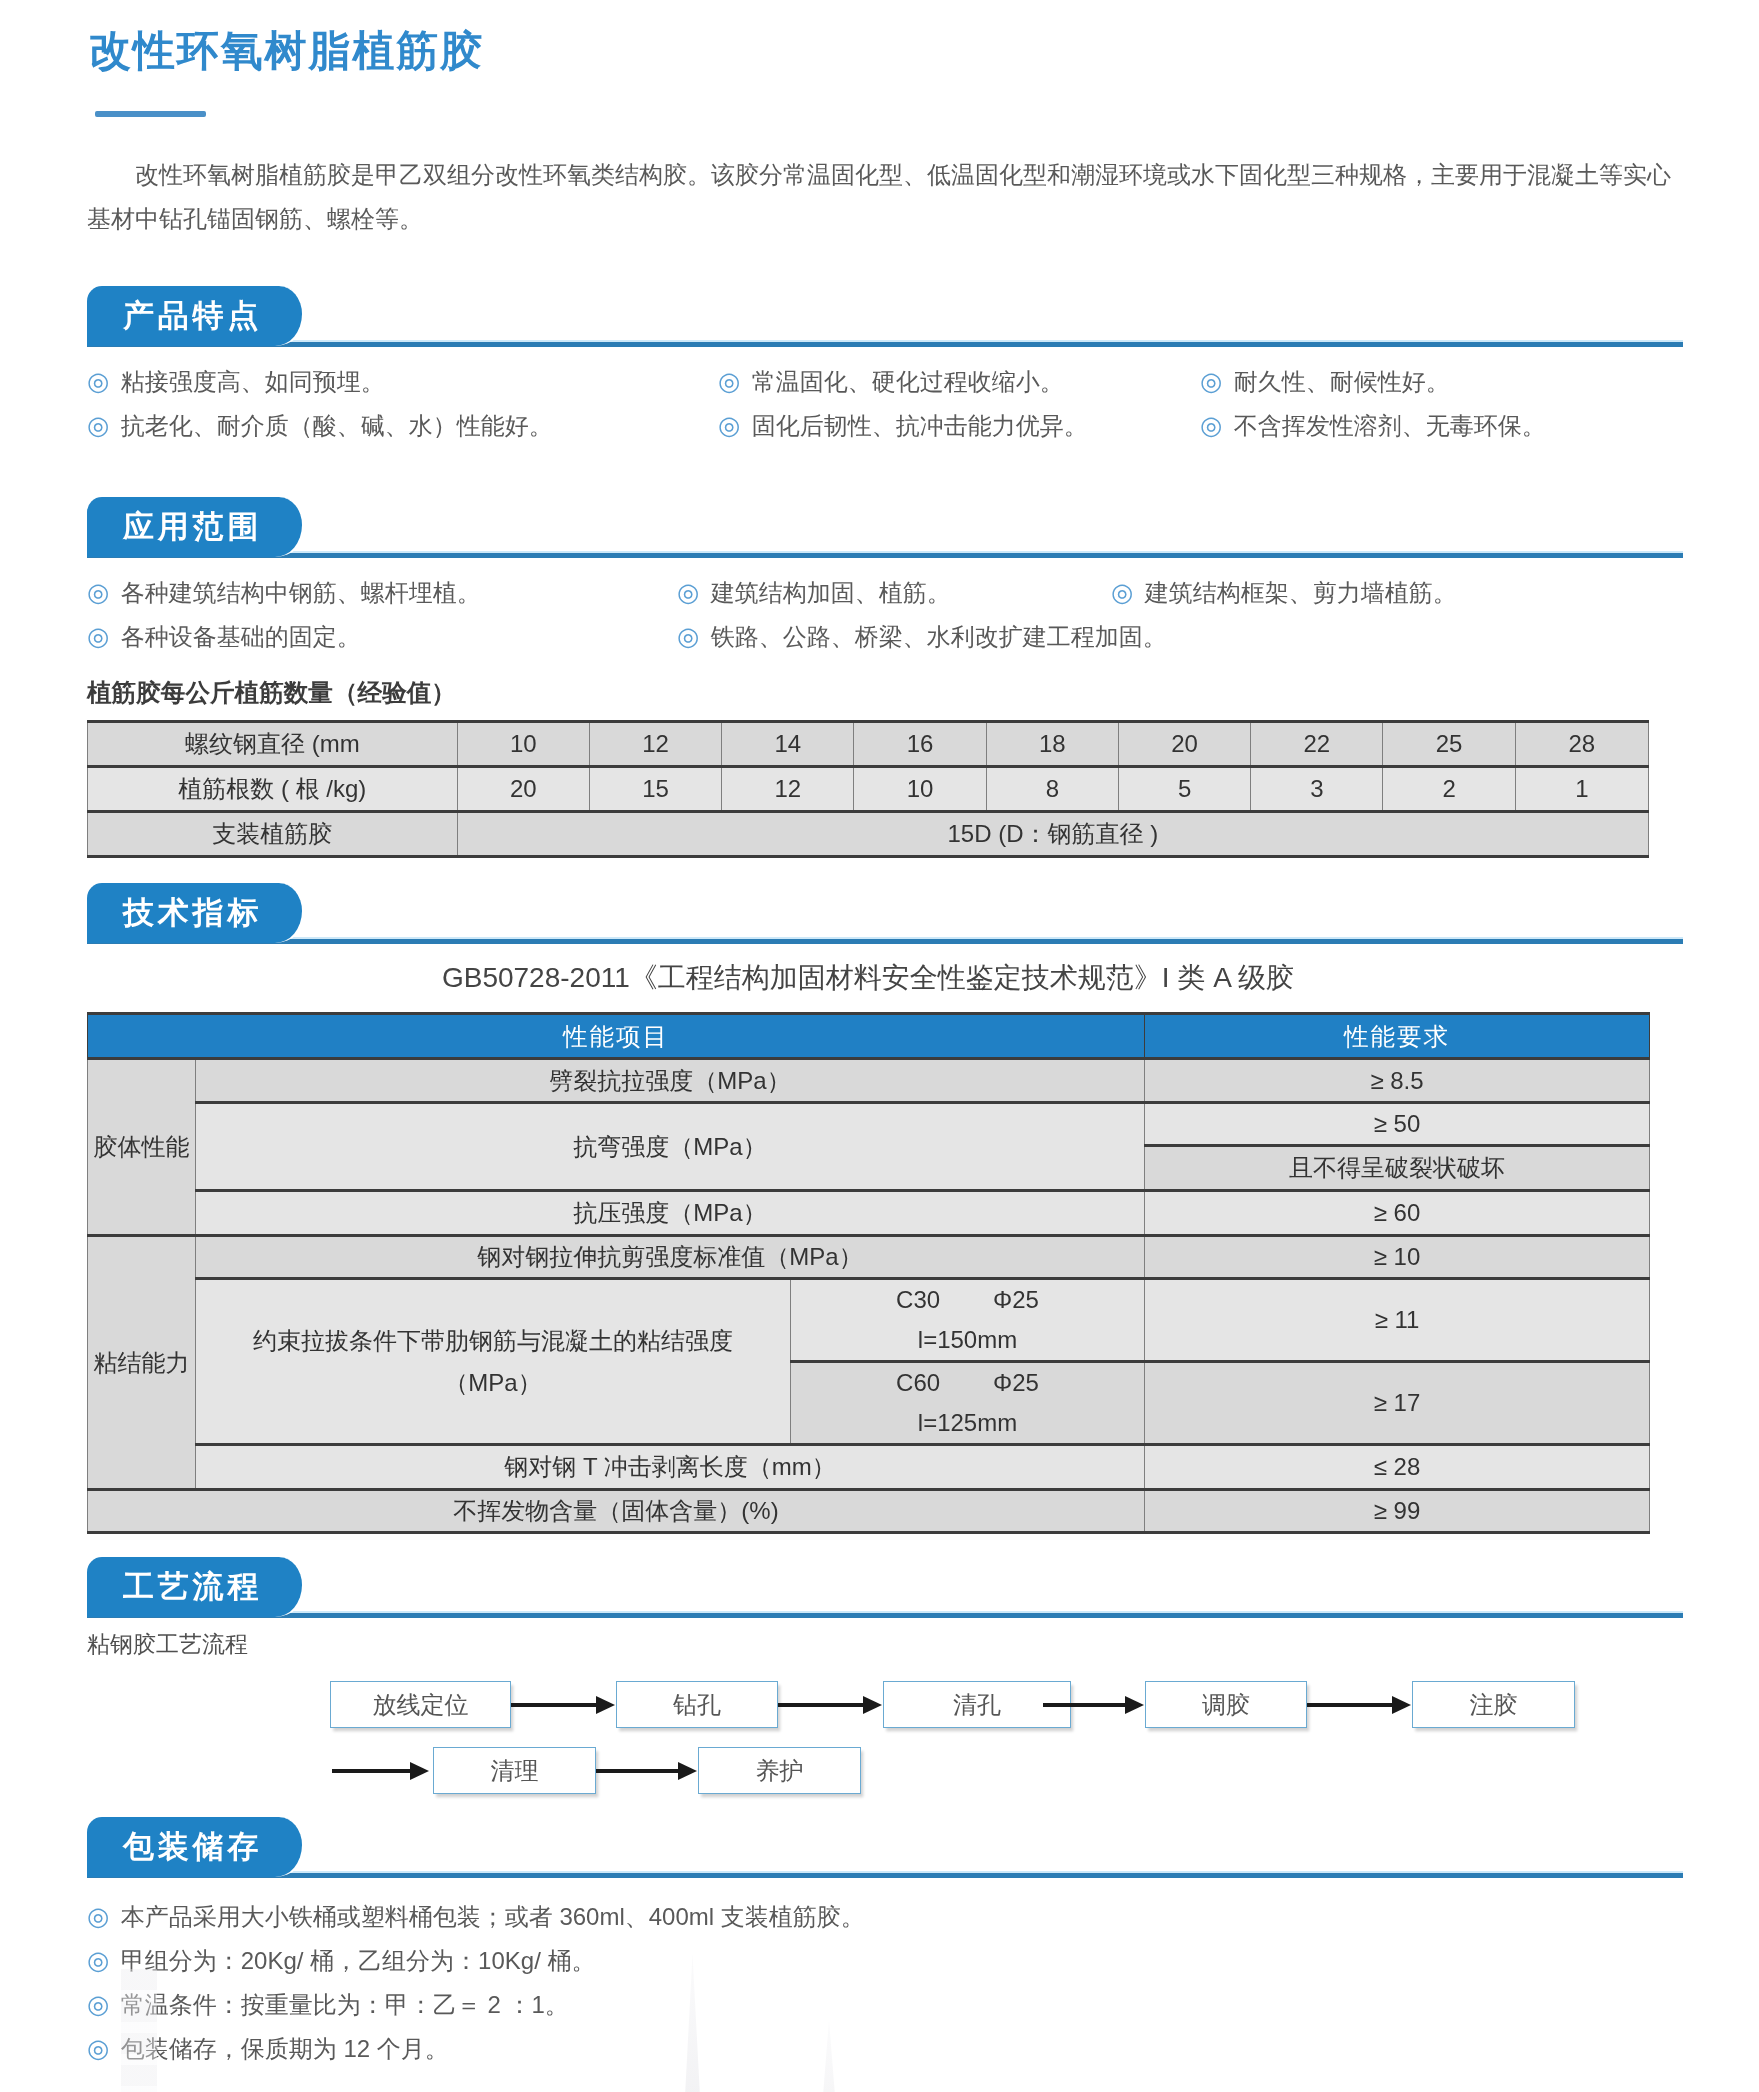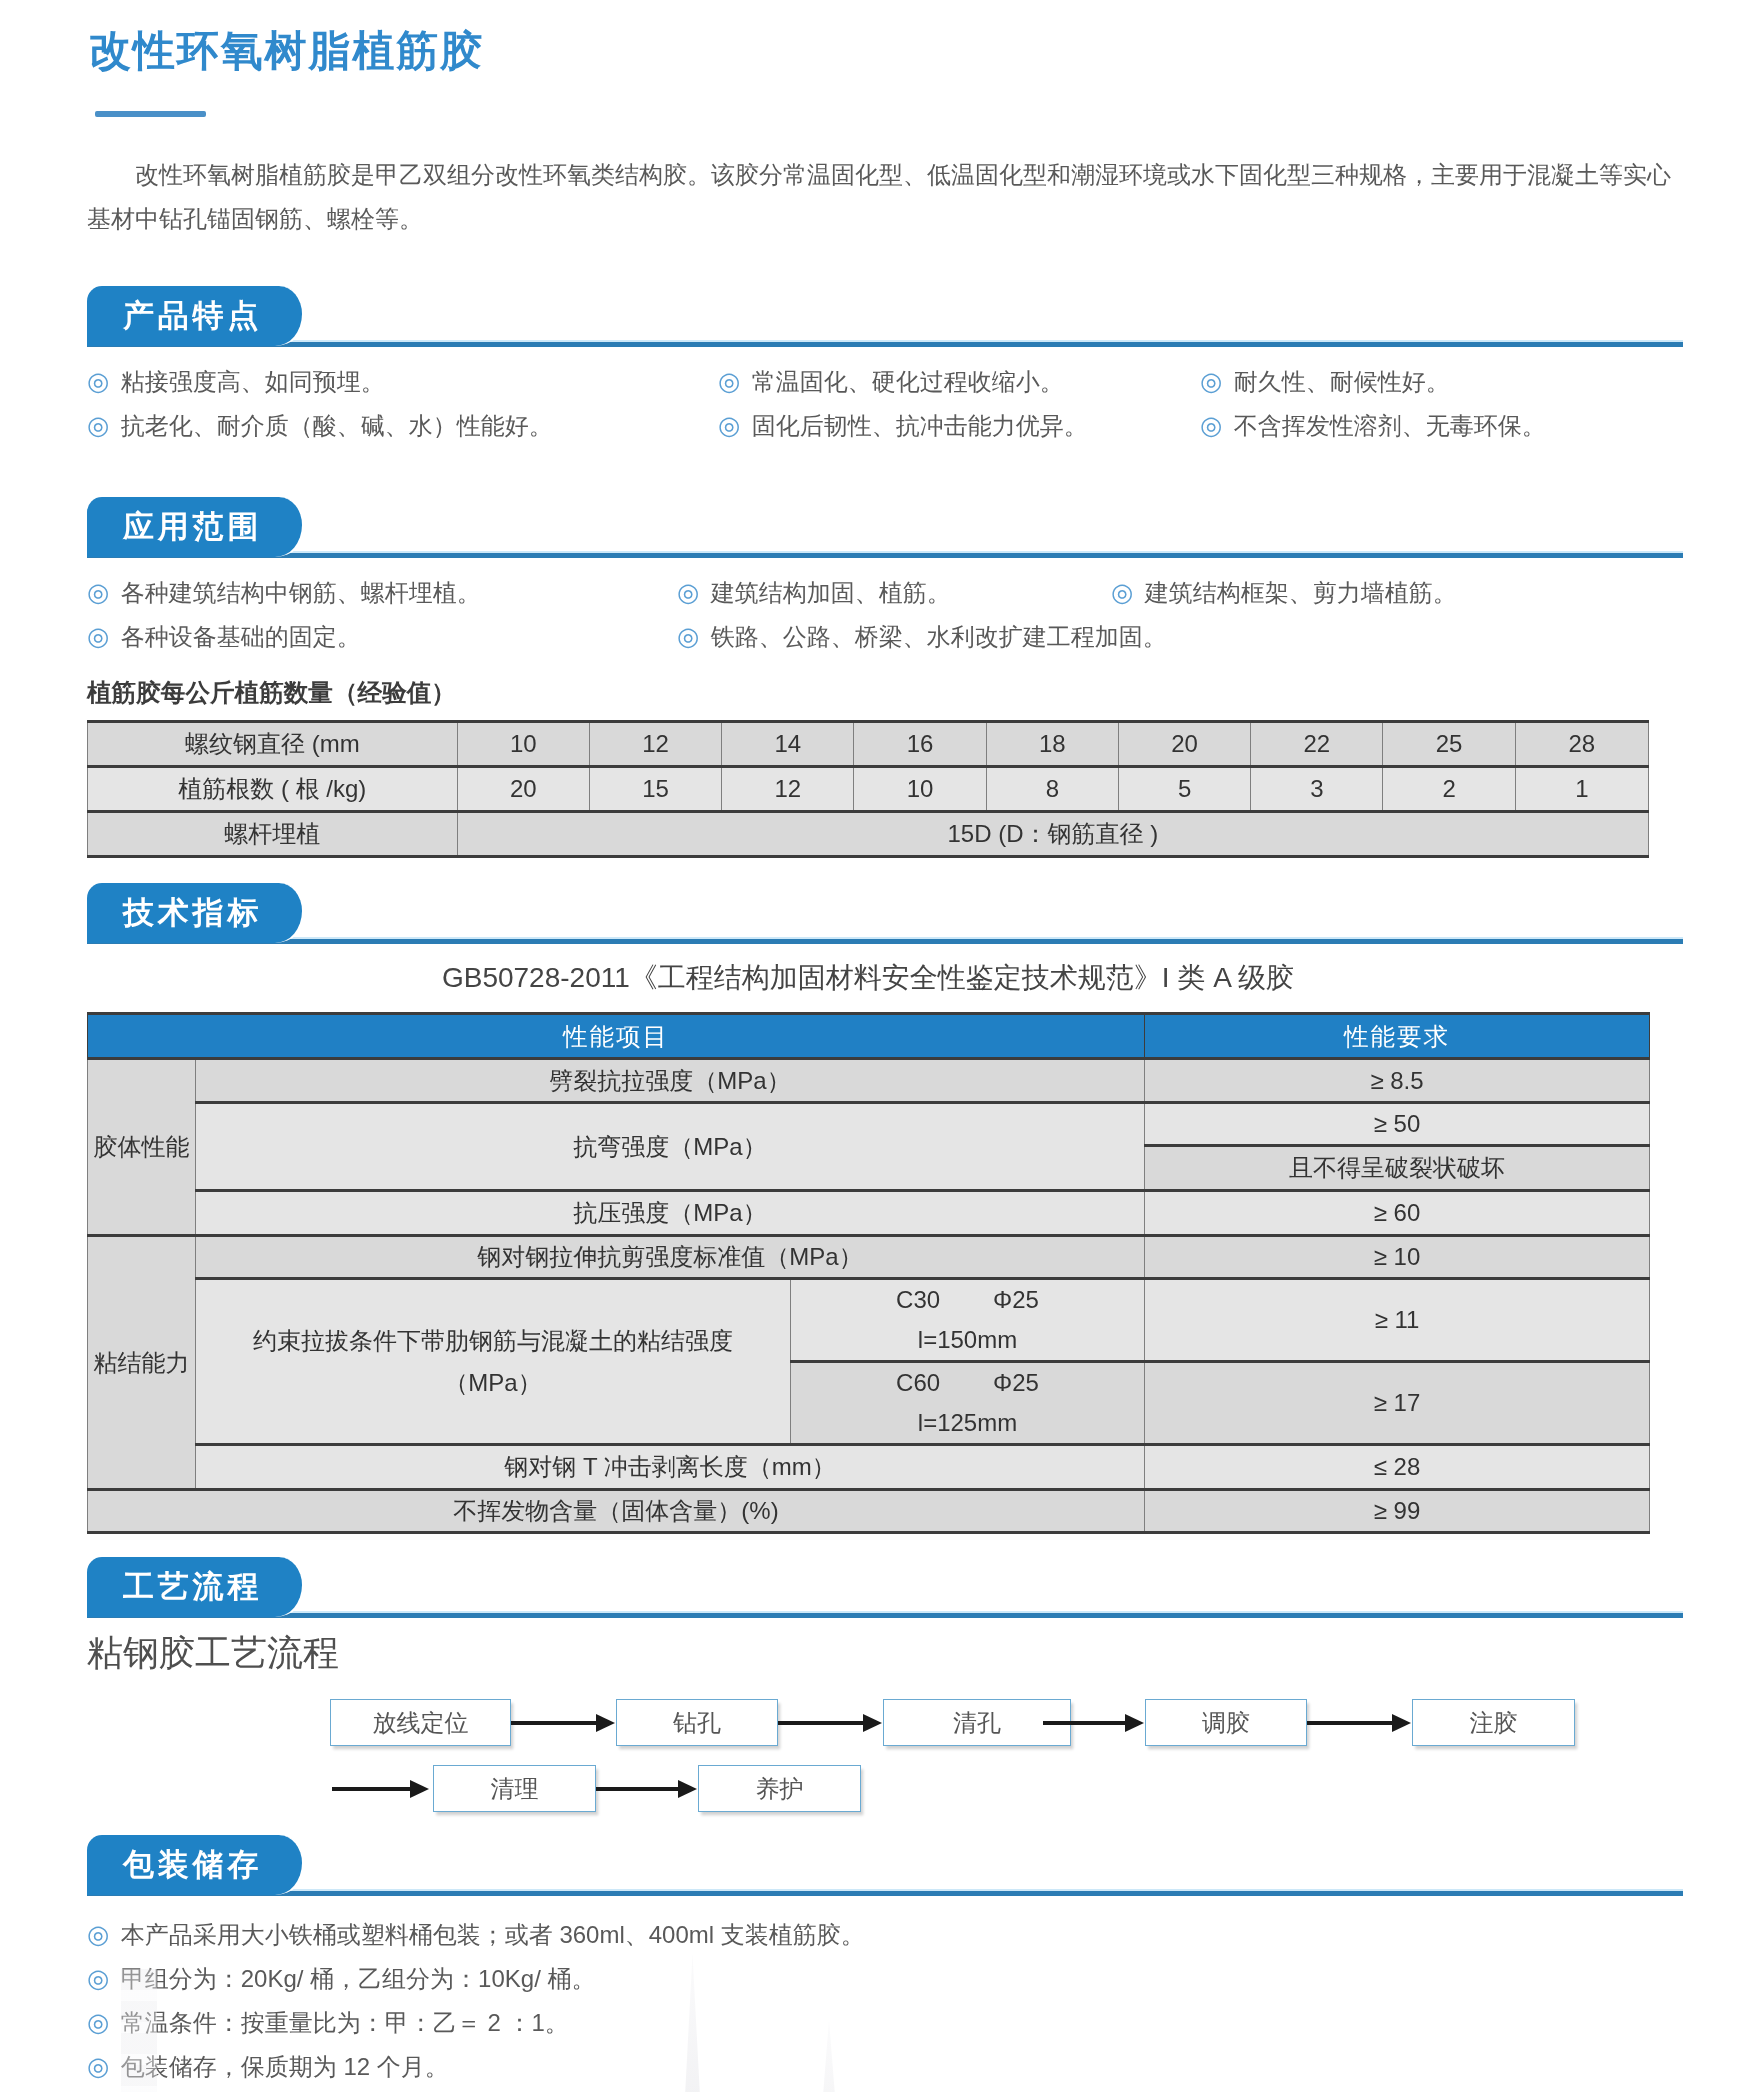--- a/index.html
+++ b/index.html
@@ -38,21 +38,21 @@
   .rebar tr { height:45px; }
 
   .tech-caption { margin:15px 0 15px 87px; width:1562px; text-align:center; font-size:28px; color:#444; }
   .tech { margin-top:15px; width:1562px; }
   .tech .th-row { height:45px; }
   .tech .th-row th { background:#2080c5; color:#ffffff; font-size:24.6px; letter-spacing:1.9px; border-color:#3c3c3c; }
   .sub-spec { line-height:40px; }
   .spec-pair { display:flex; justify-content:center; gap:53px; }
 
   .flow-wrap { position:relative; margin-left:87px; width:1596px; height:147px; }
-  .flow-sub { margin:11.4px 0 0 87px; font-size:36px; color:#4f4f4f; }
+  .flow-sub { margin:11.4px 0 0 87px; font-size:23px; color:#4f4f4f; }
   .fbox { position:absolute; height:47px; background:#fff; border:1.9px solid #6aaad2;
     box-shadow:2.8px 3.8px 2.8px rgba(0,0,0,0.18); display:flex; align-items:center; justify-content:center;
     font-size:24px; color:#555; }
   .farrow { position:absolute; height:3.8px; background:#1a1a1a; }
   .farrow::after { content:""; position:absolute; right:-18px; top:50%; transform:translateY(-50%);
     width:0; height:0; border-left:19px solid #1a1a1a; border-top:9.5px solid transparent; border-bottom:9.5px solid transparent; }
 
   .pack-bullets { margin:17px 0 0 87px; }
   .pack-bullets .bullet { height:44px; }
 
@@ -169,21 +169,21 @@
       <td class="white">15</td>
       <td class="white">12</td>
       <td class="white">10</td>
       <td class="white">8</td>
       <td class="white">5</td>
       <td class="white">3</td>
       <td class="white">2</td>
       <td class="white">1</td>
     </tr>
     <tr>
-      <td class="gray">螺杆埋植</td>
+      <td class="gray">支装植筋胶</td>
       <td class="gray" colspan="9">15D (D：钢筋直径 )</td>
     </tr>
   </tbody>
     </table>
 
   <div class="sec-head" style="margin-top:24.6px;">
     <div class="sec-line"></div>
     <div class="sec-badge">
       <span>技术指标</span>
     </div>

